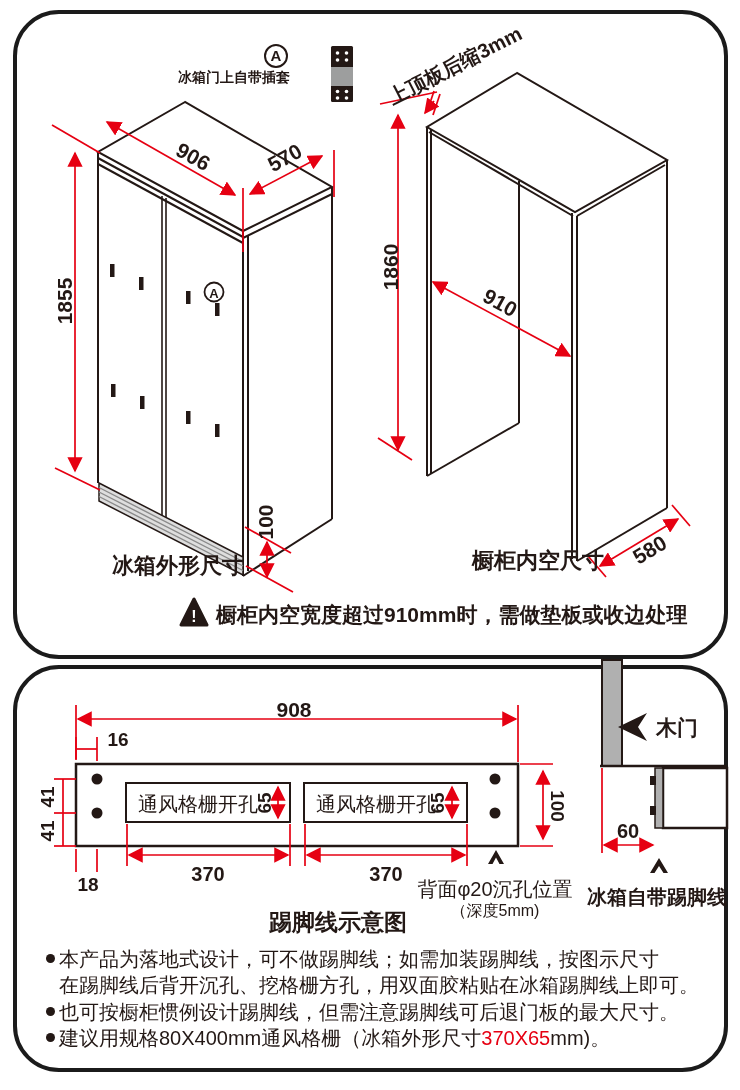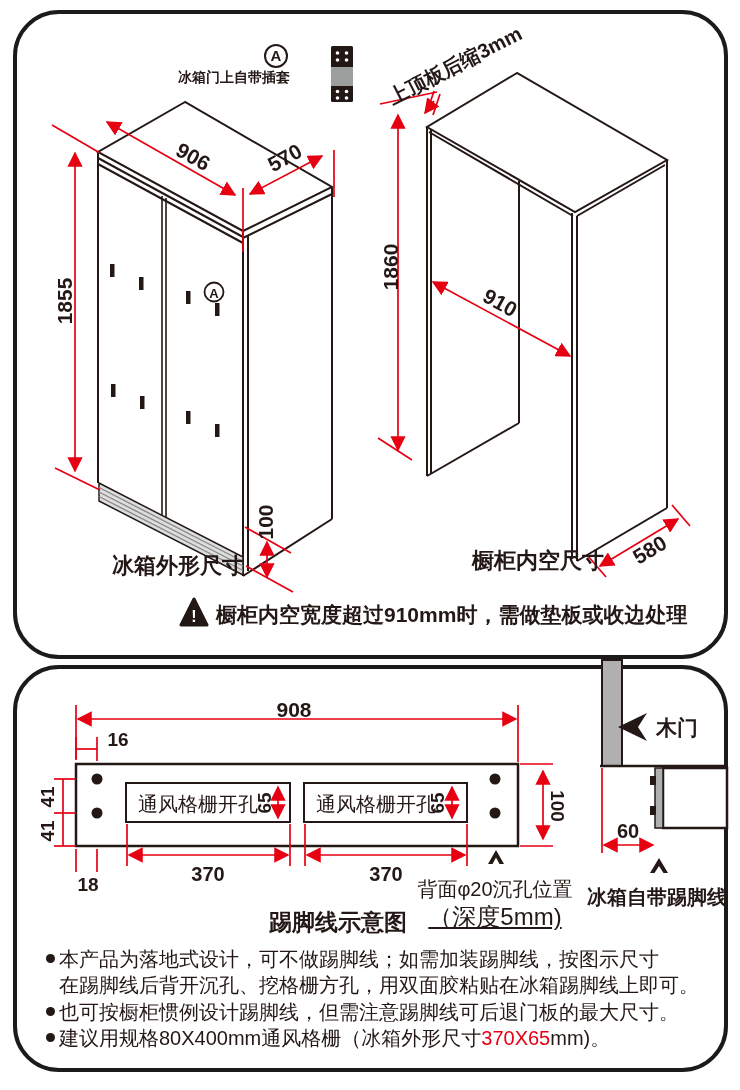--- a/index.html
+++ b/index.html
@@ -211,21 +211,21 @@
   <div class="lbl ctr rot-90" style="left:33px;top:820px;width:30px;font-size:19px;font-weight:600;">41</div>
   <div class="lbl ctr" style="left:74px;top:874px;width:28px;font-size:19px;font-weight:600;">18</div>
   <div class="lbl" style="left:138px;top:791px;font-size:20px;">通风格栅开孔</div>
   <div class="lbl" style="left:316px;top:791px;font-size:20px;">通风格栅开孔</div>
   <div class="lbl ctr rot-90" style="left:250px;top:792px;width:30px;font-size:19px;font-weight:600;">65</div>
   <div class="lbl ctr rot-90" style="left:423px;top:792px;width:30px;font-size:19px;font-weight:600;">65</div>
   <div class="lbl dim ctr" style="left:178px;top:863px;width:60px;font-size:20px;">370</div>
   <div class="lbl dim ctr" style="left:356px;top:863px;width:60px;font-size:20px;">370</div>
   <div class="lbl ctr rot90" style="left:537px;top:795px;width:40px;font-size:19px;font-weight:600;">100</div>
   <div class="lbl ctr" style="left:412px;top:876px;width:166px;font-size:20px;">背面φ20沉孔位置</div>
-  <div class="lbl ctr" style="left:425px;top:901px;width:140px;font-size:24px;text-decoration:underline;">（深度5mm)</div>
+  <div class="lbl ctr" style="left:425px;top:901px;width:140px;font-size:16px;">（深度5mm)</div>
   <div class="lbl ctr" style="left:227px;top:907px;width:142px;font-size:23px;font-weight:bold;margin-left:40px;">踢脚线示意图</div>
 
   <div class="lbl" style="left:656px;top:714px;font-size:21px;font-weight:bold;">木门</div>
   <div class="lbl ctr" style="left:608px;top:820px;width:40px;font-size:20px;font-weight:600;">60</div>
   <div class="lbl ctr" style="left:582px;top:884px;width:150px;font-size:20px;font-weight:bold;">冰箱自带踢脚线</div>
 
   <div class="note-line" style="left:46px;top:947px;">
     <span class="note-dot"></span>
     <span>本产品为落地式设计，可不做踢脚线；如需加装踢脚线，按图示尺寸</span>
   </div>

